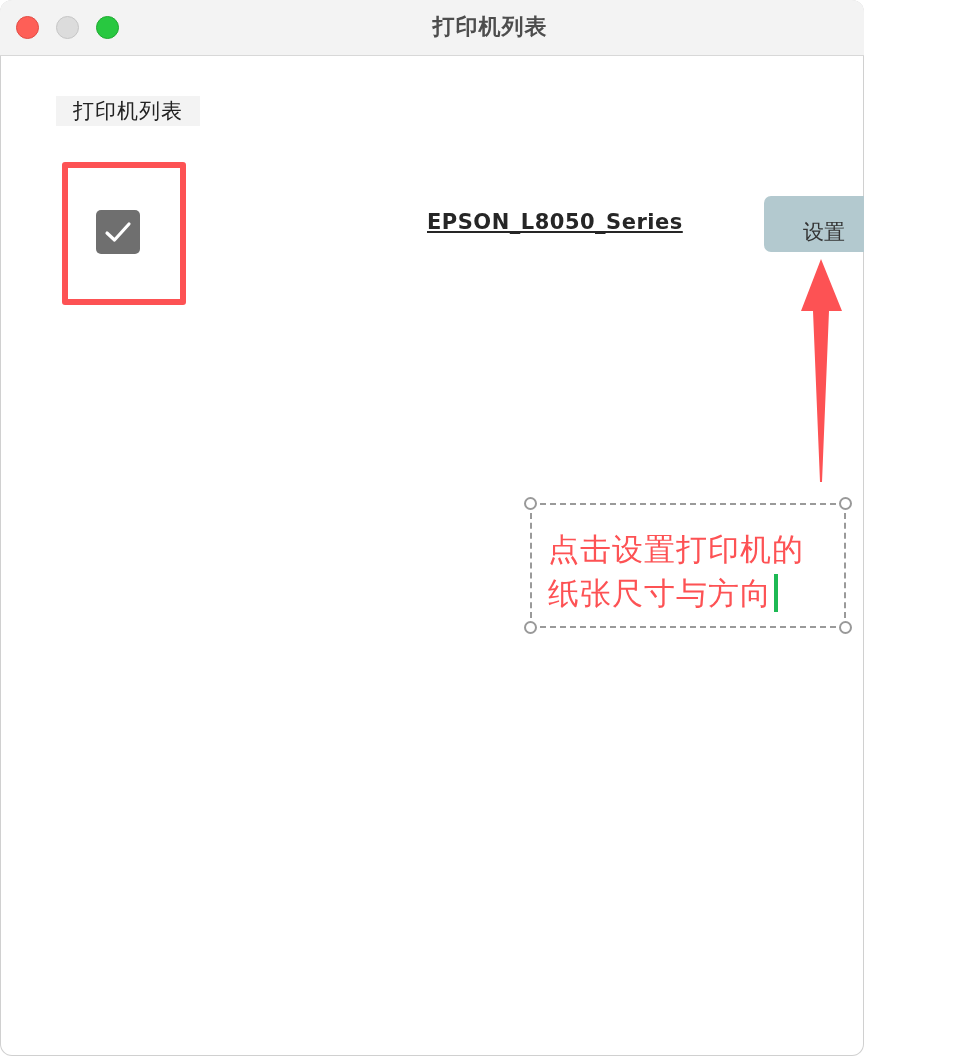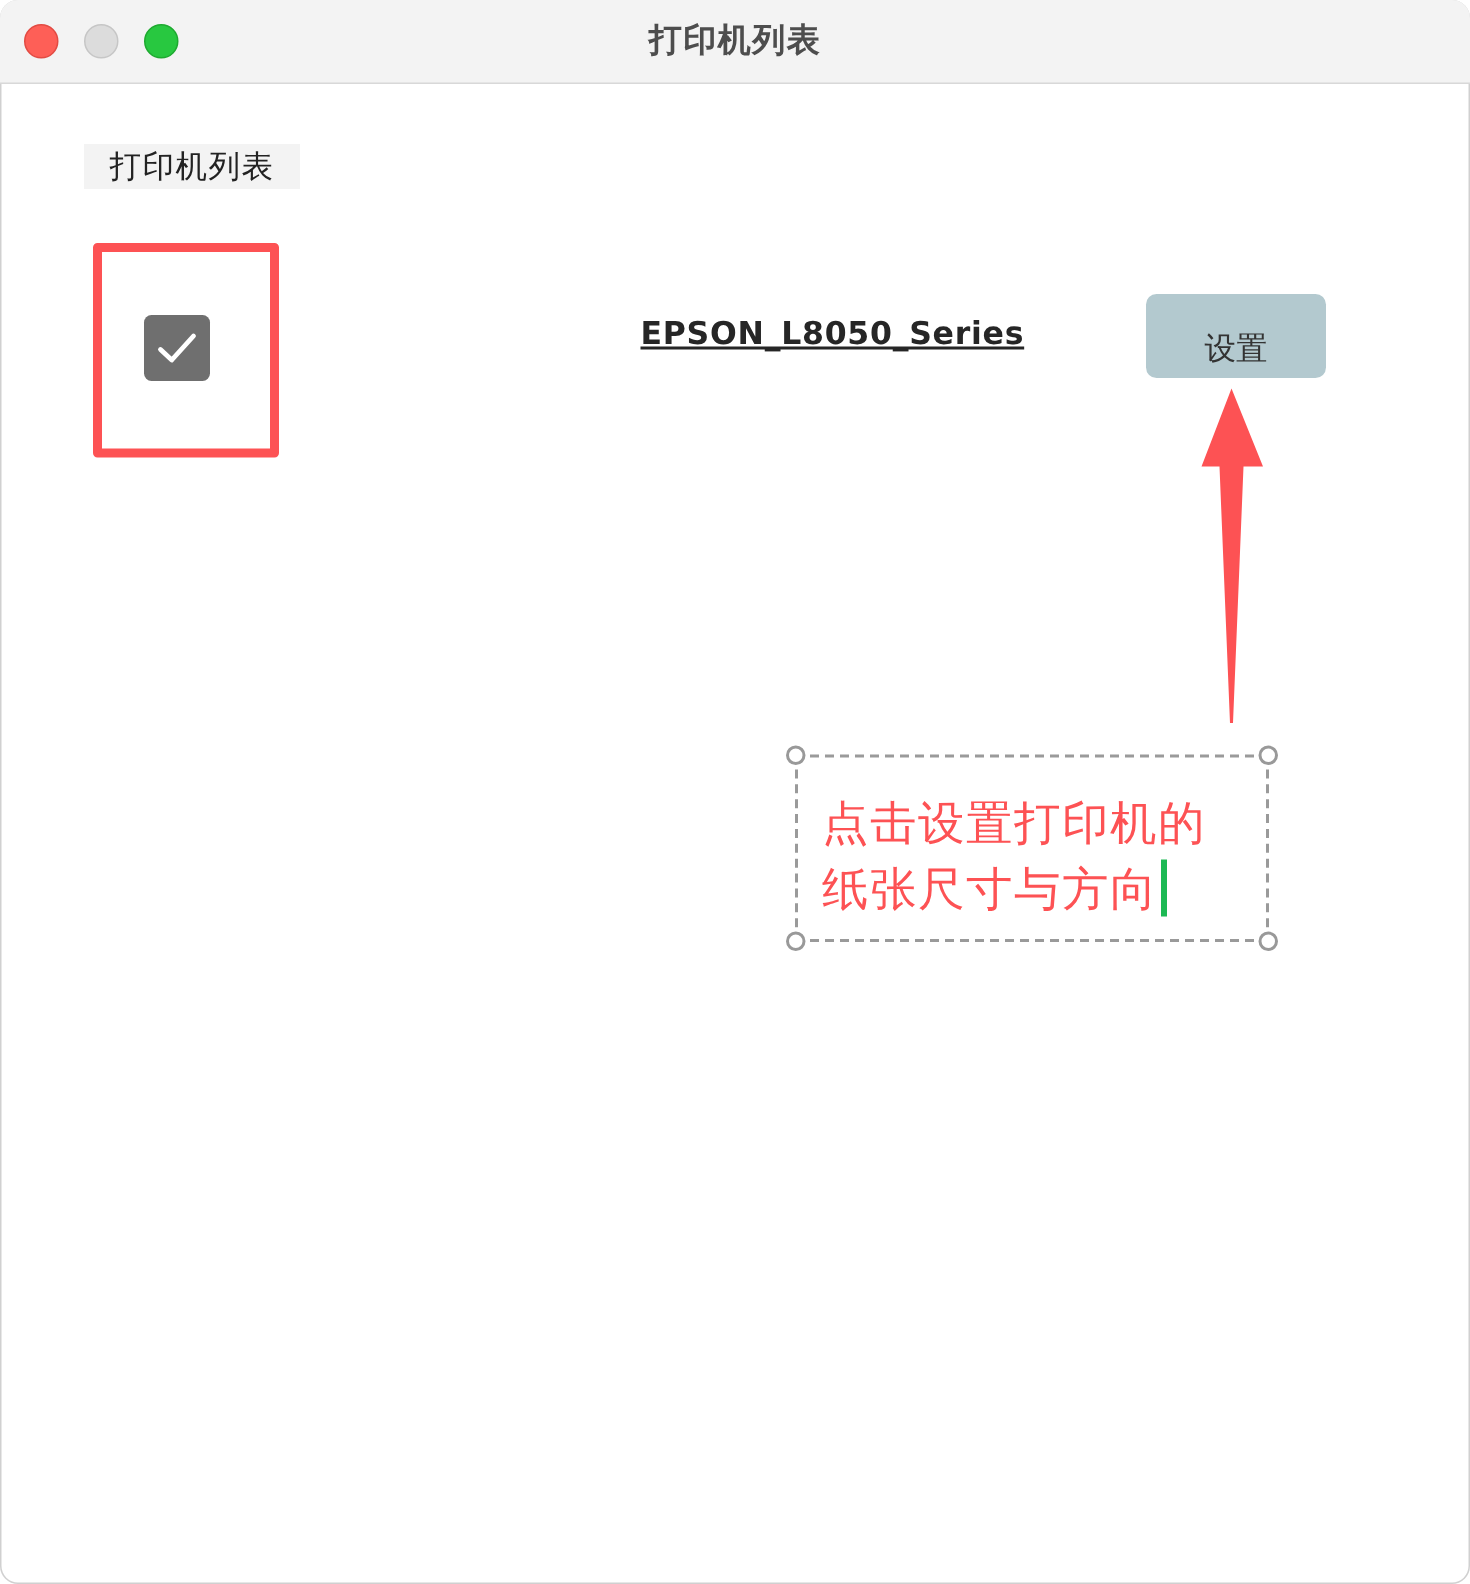--- a/index.html
+++ b/index.html
@@ -1,21 +1,21 @@
 <!DOCTYPE html>
 <html><head>
 <meta charset="utf-8">
 <style>
   html, body { margin:0; padding:0; }
   body {
     width:980px; height:1056px; overflow:hidden; background:#ffffff;
     font-family:"DejaVu Sans","Liberation Sans",sans-serif; position:relative;
   }
   .window {
-    position:absolute; left:0; top:0; width:980px; height:1056px;
+    position:absolute; left:0; top:0; width:864px; height:1056px;
     background:#ffffff; border-radius:12px; overflow:hidden;
     box-shadow: inset 0 0 0 1px #d0d0d0;
   }
   .titlebar {
     position:absolute; left:0; top:0; width:980px; height:56px;
     background:#f3f3f3; border-bottom:1px solid #d8d8d8; box-sizing:border-box;
   }
   .light { position:absolute; top:16px; width:23px; height:23px; border-radius:50%; box-sizing:border-box; }
   .light.close { left:16px; background:#fe5f57; border:1px solid #e24b43; }
   .light.min { left:56px; background:#dcdcdc; border:1px solid #c6c6c6; }
@@ -38,21 +38,21 @@
     background:#6f6f6f; border-radius:5px; cursor:pointer;
   }
   .checkbox svg { position:absolute; left:0; top:0; }
   .printer-name {
     position:absolute; left:427px; top:210px; font-size:21px; font-weight:bold;
     color:#262626; letter-spacing:0.5px;text-decoration:underline;
   }
   .settings-btn {
     position:absolute; left:764px; top:196px; width:120px; height:56px;
     background:#b3c9cf; border-radius:7px; border:none; padding:0;
-    font-family:Liberation Serif, serif;
+    font-family:Liberation Sans, sans-serif;
     font-size:21px; color:#333; line-height:72px; text-align:center; cursor:pointer;
   }
   .arrow { position:absolute; left:0; top:0; }
   .annot-text-1 {
     position:absolute; left:136px; top:352px; font-size:31px; color:#fd5254; letter-spacing:1px;
   }
   .textbox {
     position:absolute; left:530px; top:503px; width:316px; height:125px;
     border:2px dashed #9a9a9a; box-sizing:border-box;
   }

